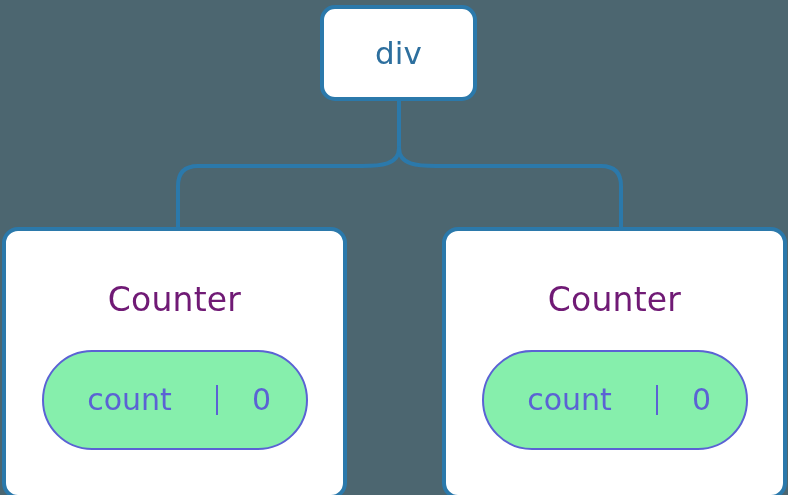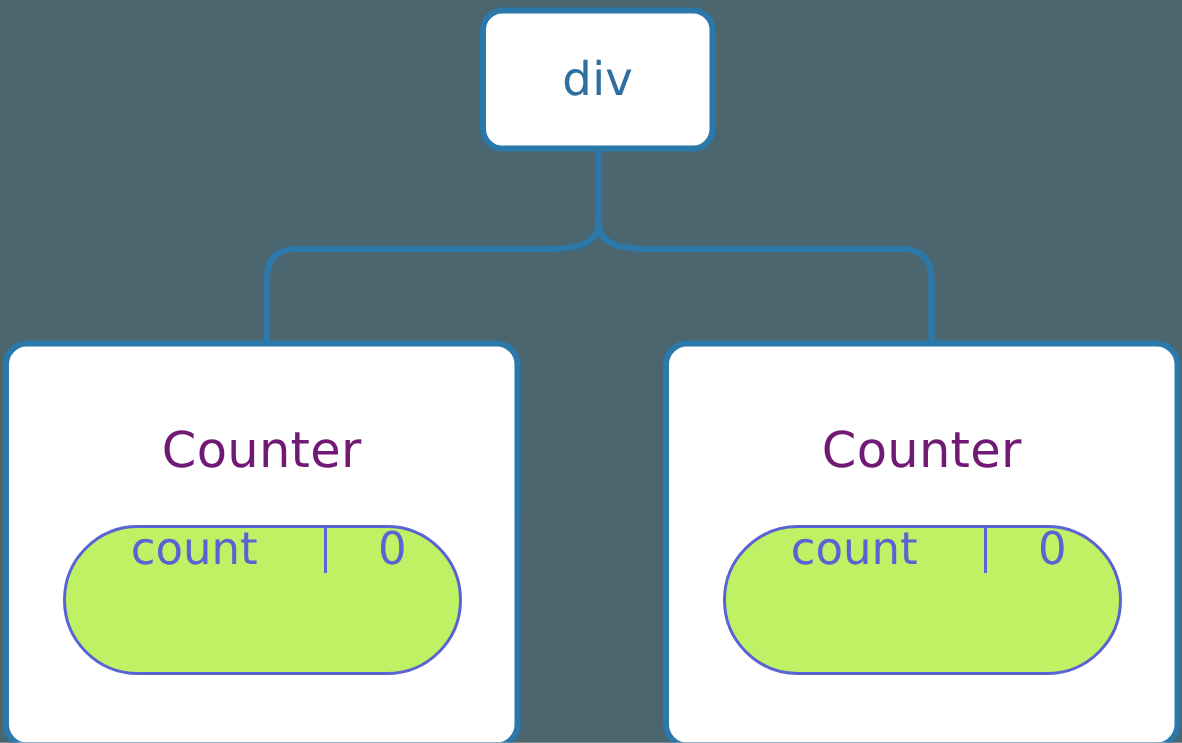--- a/index.html
+++ b/index.html
@@ -77,22 +77,22 @@
 
   
   .pill {
     margin-top: 34px;
     width: 266px;
     height: 100px;
     border: 2px solid #5b62d4;
     border-radius: 50px;
     box-sizing: border-box;
     display: flex;
-    align-items: flex-start;
-    background: #bef264;
+    align-items: center;
+    background: #86efac;
   }
   .pill-key {
     flex: 0 0 174px;
     display: flex;
     align-items: center;
     justify-content: center;
     border-right: 2px solid #5b62d4;
     box-sizing: border-box;
   }
   .pill-val {

